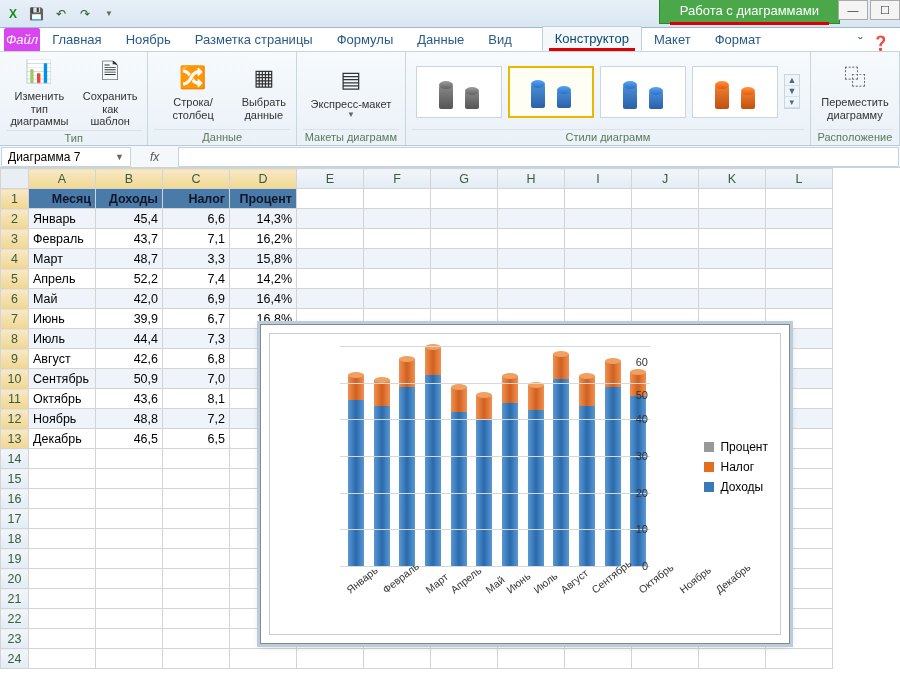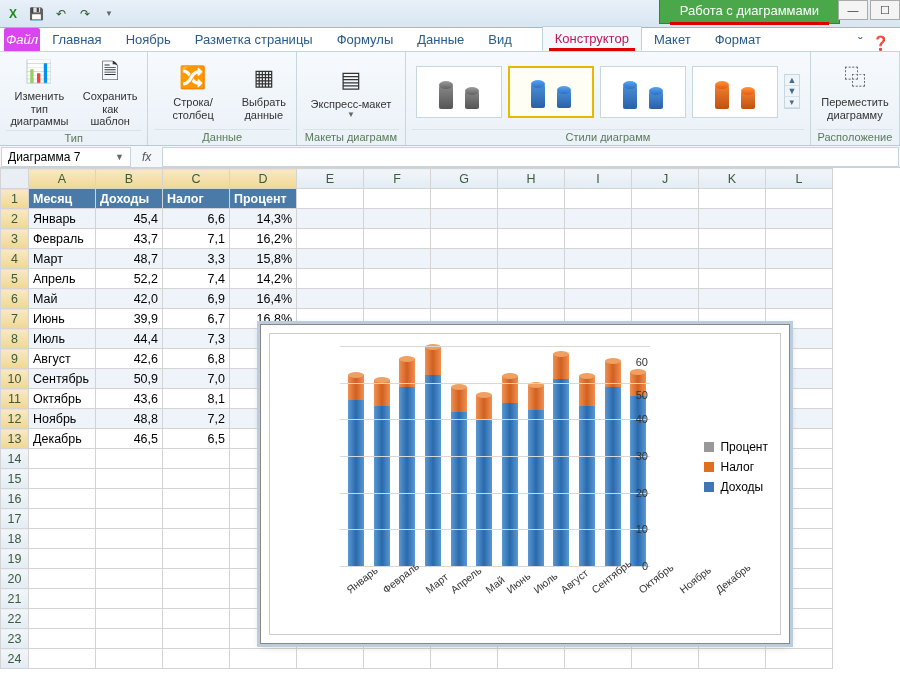--- a/index.html
+++ b/index.html
@@ -12,21 +12,21 @@
   .title-center { position: absolute; left: 50%; transform: translateX(-50%); color: #4a6a4a; font-size: 13px; }
   .title-right { position: absolute; right: 60px; top: 0; height: 24px; background: #4aa84a; color: #fff; padding: 3px 20px; font-size: 13px; border: 1px solid #2a8a2a; border-top: none; }
   .title-right::after { content:""; position:absolute; left:10px; right:10px; bottom:-2px; height:3px; background:#d00; }
   .winbtns { position: absolute; right: 0; top: 0; display: flex; }
   .winbtn { width: 30px; height: 20px; border: 1px solid #aaa; background: #f4f4f4; margin-left: 2px; display:flex;align-items:center;justify-content:center; font-size:11px; color:#333;}
 
   
   .tabs { height: 24px; background: #fff; border-bottom: 1px solid #c6d4dc; display: flex; align-items: flex-end; padding-left: 4px; }
   .tab { padding: 4px 12px; color: #2a5a8a; font-size: 13px; cursor: default; }
   .tab.file { background: #d946ef; color: #fff; border-radius: 2px 2px 0 0; padding: 4px 2px; font-style: italic; }
-  .tab.active { border: 1px solid #c0d0d8; border-bottom: 1px solid #f4f8fb; background:#f4f8fb; color:#be185d; position:relative;margin-top:15px; }
+  .tab.active { border: 1px solid #c0d0d8; border-bottom: 1px solid #f4f8fb; background:#f4f8fb; color:#0c4a6e; position:relative;margin-top:15px; }
   .tab.active.under::after { content:""; position:absolute; left:6px; right:6px; bottom:-1px; height:3px; background:#d00; }
   .tabs-right { margin-left: auto; display:flex; align-items:center; padding-right:10px; }
   .help-icon { color:#2a5a8a; font-size:14px; margin-left:10px;}
 
   
   .ribbon { height: 94px; background: linear-gradient(#f6fafd,#eaf1f7); border-bottom: 1px solid #b8cad6; display: flex; }
   .ribgroup { border-right: 1px solid #c8d6de; display: flex; flex-direction: column; align-items: stretch; padding: 2px 6px 0; }
   .ribrow { display: flex; gap: 6px; flex: 1; align-items:center; justify-content:center;}
   .ribbtn { display: flex; flex-direction: column; align-items: center; justify-content: flex-start; padding: 2px 4px; text-align: center; line-height: 1.15; font-size: 11px; color: #333; }
   .ribbtn .ico { width: 32px; height: 32px; margin-bottom: 2px; display:flex;align-items:center;justify-content:center; font-size:22px;}
@@ -39,33 +39,33 @@
   .c-gray .cyl{background:linear-gradient(#888,#555);}
   .c-blue .cyl{background:linear-gradient(#4a90d8,#2a60a8);}
   .c-orange .cyl{background:linear-gradient(#f08030,#c05010);}
   .gallery-sb{width:16px;border:1px solid #c8d6de;background:#eef4f8;display:flex;flex-direction:column;}
   .gallery-sb div{flex:1;display:flex;align-items:center;justify-content:center;color:#4a6a8a;font-size:9px;border-bottom:1px solid #d4e0e8;}
 
   
   .fbar { height: 22px; border-bottom: 1px solid #c6d4dc; display:flex; align-items:center; background:#f4f8fb;}
   .namebox { width:130px; border:1px solid #c6d4dc; height:20px; margin:1px; display:flex; align-items:center; padding:0 6px; background:#fff; font-size:12px;}
   .namebox .dd{margin-left:auto;color:#666;font-size:9px;}
-  .fx { padding:0 10px; color:#555; font-style:italic;}
+  .fx { padding:0 18px; color:#555; font-style:italic;}
   .fxinput{flex:1;border:1px solid #c6d4dc;height:20px;margin:1px;background:#fff;}
 
   
   .gridwrap { position: relative; height: 511px; overflow:hidden;}
   .grid { border-collapse: collapse; table-layout: fixed; }
   .grid th, .grid td { border: 1px solid #d4d4d4; height: 20px; font-size: 12.5px; }
   .grid th.colh { background: linear-gradient(#f2f6fa,#e2ecf4); color:#3a5a3a; font-weight:normal; width:67px;}
   .grid th.rowh { background: linear-gradient(#f2f6fa,#e2ecf4); color:#3a5a3a; font-weight:normal; width:28px; text-align:center;}
   .grid th.corner{width:28px;background:#e8eef4;}
   .grid td { padding: 0 4px; background:#fff;}
   .grid td.num { text-align:right;}
-  .hdr-cell { background:#4a7aa8 !important; color:#ffffff; font-weight:bold; text-align:left;}
+  .hdr-cell { background:#4a7aa8 !important; color:#0f172a; font-weight:bold; text-align:right;}
   .shade td { background:#eef4fa;}
   .grid th.rowh.shade-h, .grid th.colh.shade-h { background: linear-gradient(#f8e8c8,#f0d890); }
 
   
   .chart { position:absolute; left:260px; top:156px; width:530px; height:320px; background:#fff; border:1px solid #888; box-shadow:0 0 0 3px #bcd, 0 2px 8px rgba(0,0,0,.2);}
   .chart-inner{position:absolute;left:8px;top:8px;right:8px;bottom:8px;border:1px solid #ccc;}
   .plot{position:absolute;left:40px;top:12px;width:340px;height:220px;}
   .ytick{position:absolute;right:2px;font-size:11px;color:#333;transform:translateY(-50%);}
   .gridline{position:absolute;left:30px;right:0;height:1px;background:#d8d8d8;}
   .bars{position:absolute;left:34px;right:0;top:0;bottom:0;display:flex;align-items:flex-end;gap:6px;padding:0 2px;}

